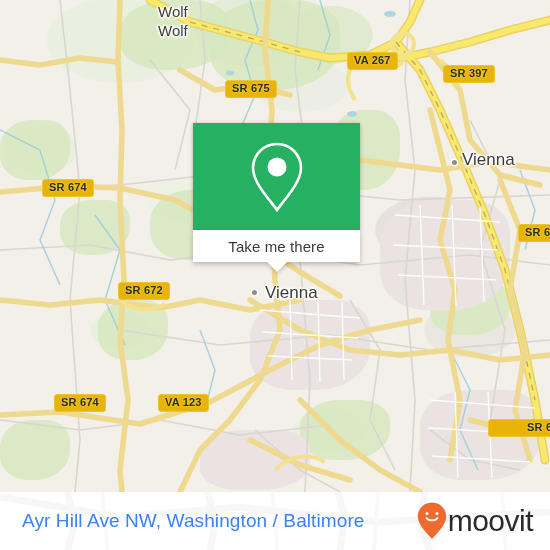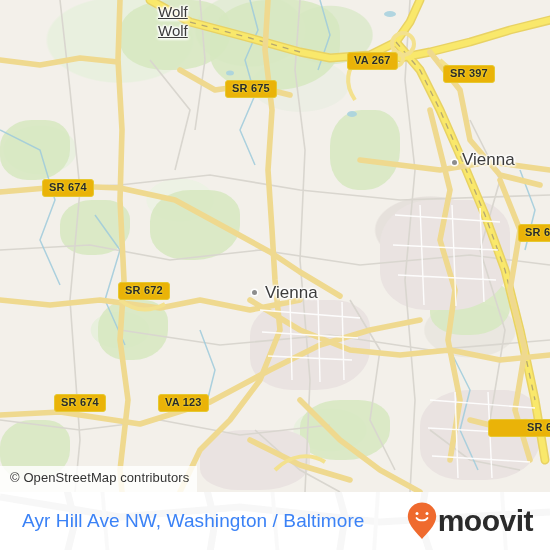--- a/index.html
+++ b/index.html
@@ -108,21 +108,21 @@
   }
   #addr {
     position:absolute; left:22px; top:50%; transform:translateY(-50%);
     font-size: 19px; color:#3b82f6; letter-spacing:.1px; white-space:nowrap;
   }
   #logo {
     position:absolute; right:17px; top:50%; transform:translateY(-50%);
     display:flex; align-items:center;
   }
   #logo .wordmark {
-    font-size: 30px; font-weight: bold; color:#2b2b2b;
+    font-size: 30px; font-weight: normal; color:#2b2b2b;
     letter-spacing:-0.5px; line-height:30px; margin-left:1px;
   }
 </style>
 </head>
 <body>
 
 <div id="app">
 
   <div id="map">
     <div class="landmass"></div>
@@ -223,43 +223,54 @@
         <path d="M120,300 C135,312 150,312 165,304"></path>
       </g>
 
       <g stroke="#ffffff" stroke-width="1.4" fill="none" opacity=".9">
         <path d="M260,310 L360,318 M262,332 L358,338 M268,356 L352,360 M290,300 L292,380 M318,300 L320,382 M342,302 L344,380"></path>
         <path d="M395,215 L500,222 M393,245 L498,250 M398,275 L496,280 M420,205 L424,305 M452,205 L456,306 M480,208 L484,302"></path>
         <path d="M430,400 L535,408 M428,428 L534,434 M432,456 L530,462 M455,392 L458,478 M488,392 L492,478"></path>
       </g>
     </svg>
 
-    <div class="place med" style="left:158px;top:2px;line-height:19px;text-align:center;text-decoration:underline;">
+    <div class="place med" style="left:158px;top:2px;line-height:19px;text-align:center;">
       <div>Wolf</div>
       <div>Wolf</div>
     </div>
     <div class="place big" style="left:462px;top:150px;">Vienna</div>
     <div class="place big" style="left:265px;top:283px;">Vienna</div>
 
     <div class="placedot" style="left:252px;top:290px;"></div>
     <div class="placedot" style="left:452px;top:160px;"></div>
 
     <div class="shield" style="left:225px;top:80px;">SR 675</div>
     <div class="shield" style="left:347px;top:52px;">VA 267</div>
     <div class="shield" style="left:443px;top:65px;">SR 397</div>
     <div class="shield" style="left:42px;top:179px;">SR 674</div>
     <div class="shield" style="left:518px;top:224px;">SR 659</div>
     <div class="shield" style="left:118px;top:282px;">SR 672</div>
     <div class="shield" style="left:54px;top:394px;">SR 674</div>
     <div class="shield" style="left:158px;top:394px;">VA 123</div>
     <div class="shield" style="left:488px;top:419px;padding-left:38px;">SR 650</div>
 
-    <div id="attrib">© OpenStreetMap contributors</div>
   </div>
 
+  <div id="popup">
+    <div id="popup-head">
+      <svg width="62" height="74" viewBox="0 0 62 74">
+        <path d="M31 4 C17.7 4 7 14.7 7 28 C7 43 24 60 31 70 C38 60 55 43 55 28 C55 14.7 44.3 4 31 4 Z" fill="none" stroke="#ffffff" stroke-width="2.6"></path>
+        <circle cx="31" cy="27" r="9.5" fill="#ffffff"></circle>
+      </svg>
+    </div>
+    <div id="popup-foot">
+      <span>Take me there</span>
+      <div id="popup-tail"></div>
+    </div>
+  </div>
 
   <div id="bottombar">
     <svg class="watermark" viewBox="0 0 550 120">
       <g stroke="#e7e7e7" stroke-width="7" fill="none">
         <path d="M0,35 L120,55 L240,45 L380,60 L550,50"></path>
         <path d="M60,0 L75,60 L60,120"></path>
         <path d="M200,0 L215,60 L205,120"></path>
         <path d="M330,0 L345,55 L335,120"></path>
         <path d="M430,0 L420,60 L440,120"></path>
         <path d="M0,95 L150,105 L300,95 L450,108 L550,98"></path>

